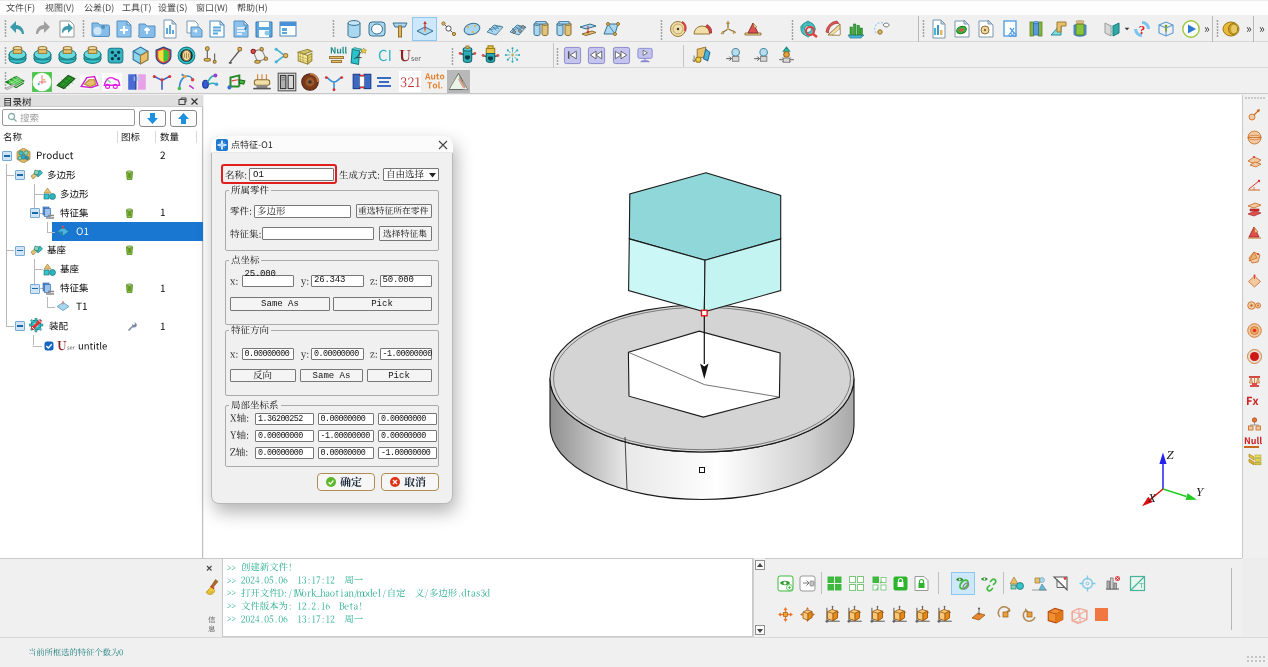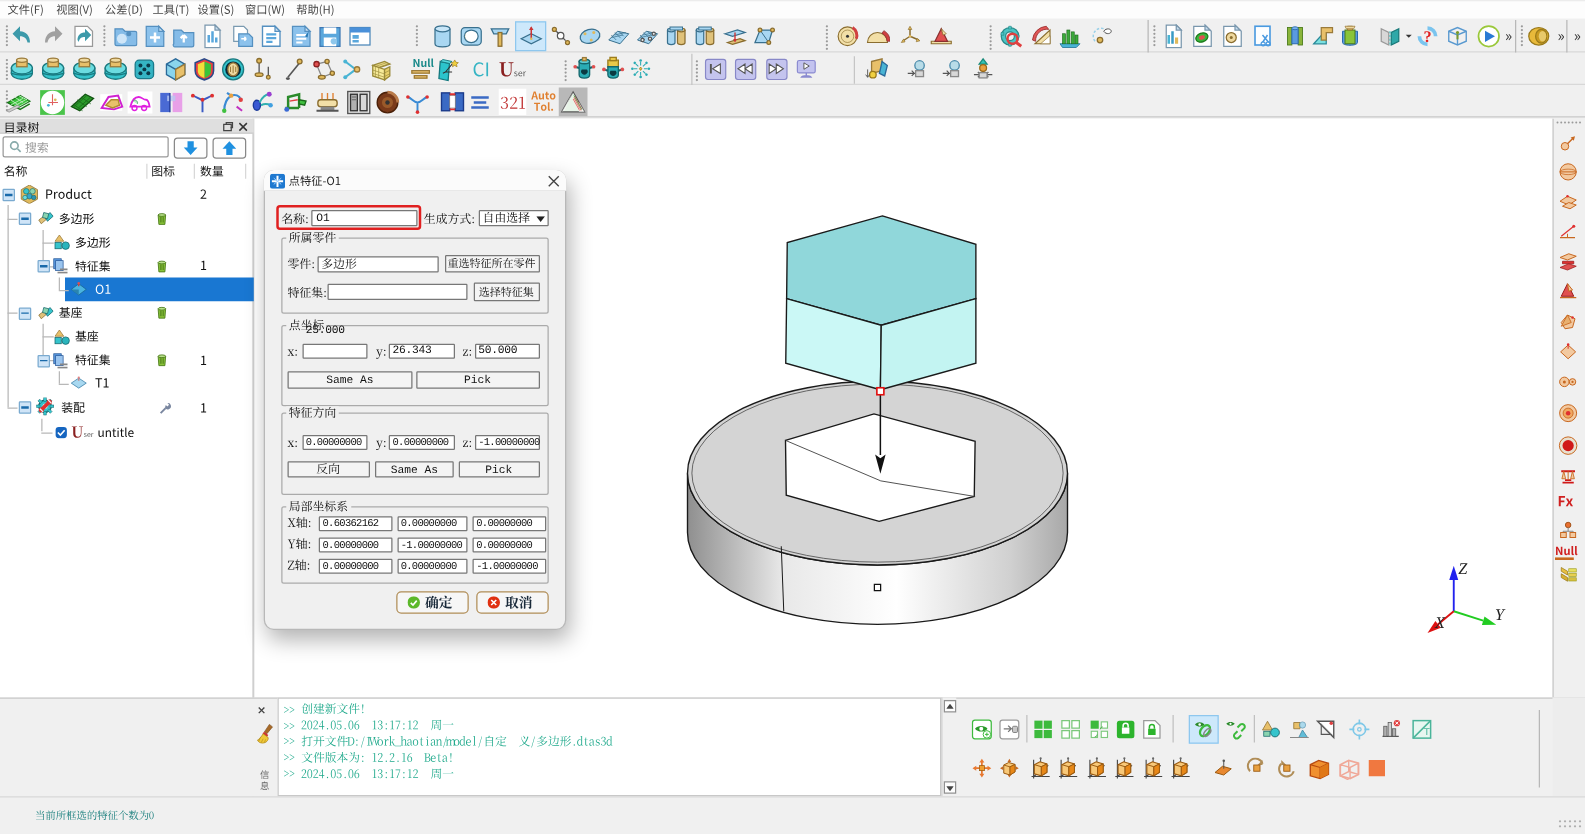--- a/index.html
+++ b/index.html
@@ -1185,21 +1185,21 @@
     <g transform="translate(0,9.5) scale(0.009500,-0.009500)" fill="#111">
       <path d="M184 162C184 77 128 16 73 -6C52 -17 37 -37 46 -58C57 -82 94 -81 124 -64C173 -38 232 33 202 162ZM359 158 346 154C364 99 379 17 371 -48C427 -113 507 23 359 158ZM540 162 527 155C568 102 617 16 625 -50C693 -106 752 45 540 162ZM739 165 728 156C793 102 874 8 893 -67C971 -119 1016 57 739 165ZM194 513V186H204C231 186 259 201 259 208V246H742V193H752C774 193 807 208 808 215V471C828 475 843 483 850 491L768 554L732 513H519V656H887C900 656 910 661 913 672C879 704 824 748 824 748L776 686H519V801C546 805 556 816 558 830L452 840V513H265L194 546ZM259 276V484H742V276Z M1041 -7 1050 -36H1932C1947 -36 1956 -31 1959 -20C1923 13 1864 57 1864 57L1813 -7H1531V227H1867C1882 227 1892 232 1894 242C1859 274 1802 318 1802 318L1752 255H1531V797C1556 801 1564 811 1567 825L1465 836V255H1112L1120 227H1465V-7ZM1249 752C1217 574 1142 425 1050 330L1063 318C1137 370 1200 445 1248 540C1291 496 1338 436 1351 389C1417 344 1462 473 1259 562C1280 605 1298 653 1312 704C1334 703 1346 713 1349 725ZM1706 753C1685 583 1627 440 1545 345L1559 334C1623 382 1675 450 1715 535C1771 485 1838 412 1860 354C1932 309 1971 459 1723 553C1743 600 1760 652 1773 708C1794 708 1805 718 1809 731Z M2554 350 2455 386C2434 278 2383 123 2309 22L2321 10C2417 100 2482 236 2516 335C2541 334 2550 340 2554 350ZM2757 375 2743 368C2806 278 2887 139 2901 34C2976 -31 3027 162 2757 375ZM2822 799 2777 743H2418L2426 713H2877C2891 713 2901 718 2903 729C2872 759 2822 799 2822 799ZM2874 567 2827 507H2362L2370 478H2613V23C2613 10 2608 4 2591 4C2571 4 2473 12 2473 12V-3C2517 -9 2542 -17 2556 -28C2568 -38 2574 -57 2576 -75C2665 -66 2677 -29 2677 21V478H2932C2946 478 2956 483 2959 494C2926 525 2874 567 2874 567ZM2328 665 2283 607H2249V799C2275 803 2283 812 2285 827L2186 838V607H2044L2052 578H2169C2143 423 2097 268 2023 148L2038 136C2101 210 2150 295 2186 389V-76H2200C2222 -76 2249 -61 2249 -52V459C2280 416 2312 358 2320 312C2382 260 2441 391 2249 482V578H2383C2397 578 2406 583 2409 594C2378 624 2328 665 2328 665Z"></path>
     </g>
   </svg>
 <svg style="position:absolute;left:230.0px;top:275.0px;overflow:visible" width="8" height="12">
     <g transform="translate(0,9.5) scale(0.009500,-0.009500)" fill="#111">
       <path d="M351 487 429 478 367 390 304 300 178 479 255 487V516H18V487L86 480L244 249L83 36L11 28V0H207V28L129 37L195 132L261 224L390 35L308 28V0H554V28L486 35L321 275L474 479L541 487V516H351Z M727 -15C762 -15 789 14 789 46C789 81 762 108 727 108C691 108 666 81 666 46C666 14 691 -15 727 -15ZM727 381C762 381 789 410 789 442C789 477 762 504 727 504C691 504 666 477 666 442C666 410 691 381 727 381Z"></path>
     </g>
   </svg>
 <div style="position:absolute;left:241.5px;top:274.5px;width:52.5px;height:12.5px;background:#fff;border:1px solid #777;border-radius:1px"></div>
-<div class="mono" style="position:absolute;left:244.5px;top:259px;font-size:9px;color:#111;letter-spacing:-0.2px;white-space:nowrap">25.000</div>
+<div class="mono" style="position:absolute;left:244.5px;top:269px;font-size:9px;color:#111;letter-spacing:-0.2px;white-space:nowrap">25.000</div>
 <svg style="position:absolute;left:300.5px;top:275.0px;overflow:visible" width="8" height="12">
     <g transform="translate(0,9.5) scale(0.009500,-0.009500)" fill="#111">
       <path d="M350 488 445 480 374 274 300 70 149 479 240 488V516H-8V488L58 481L263 -29L252 -58C221 -138 182 -196 132 -225L120 -213C97 -191 74 -176 48 -176C20 -176 -5 -189 -10 -217C-6 -251 36 -271 80 -271C161 -271 227 -206 287 -47L484 481L552 488V516H350Z M715 -15C750 -15 777 14 777 46C777 81 750 108 715 108C679 108 654 81 654 46C654 14 679 -15 715 -15ZM715 381C750 381 777 410 777 442C777 477 750 504 715 504C679 504 654 477 654 442C654 410 679 381 715 381Z"></path>
     </g>
   </svg>
 <div style="position:absolute;left:311px;top:274.5px;width:53px;height:12.5px;background:#fff;border:1px solid #777;border-radius:1px"></div>
 <div class="mono" style="position:absolute;left:314px;top:275.4px;font-size:9.0px;color:#111;letter-spacing:-0.2px;white-space:nowrap">26.343</div>
 <svg style="position:absolute;left:370.0px;top:275.0px;overflow:visible" width="8" height="12">
     <g transform="translate(0,9.5) scale(0.009500,-0.009500)" fill="#111">
       <path d="M42 0H457L467 165H427L394 31H134L451 488V516H53L45 366L84 362L114 485H362L42 28Z M661 -15C696 -15 723 14 723 46C723 81 696 108 661 108C625 108 600 81 600 46C600 14 625 -15 661 -15ZM661 381C696 381 723 410 723 442C723 477 696 504 661 504C625 504 600 477 600 442C600 410 625 381 661 381Z"></path>
@@ -1255,21 +1255,21 @@
     <g transform="translate(0,9.5) scale(0.009500,-0.009500)" fill="#111">
       <path d="M172 768V495C172 298 158 95 40 -68L55 -78C200 57 232 245 239 412H829C823 188 813 40 786 14C777 5 769 3 751 3C730 3 658 9 617 13L616 -4C654 -10 696 -20 711 -30C725 -41 728 -59 728 -79C770 -79 808 -67 833 -41C873 1 888 153 894 404C914 406 926 411 933 419L857 482L819 441H239L240 496V564H746V509H755C777 509 810 523 811 529V727C831 731 847 739 853 747L772 809L736 768H252L172 802ZM240 593V740H746V593ZM318 307V8H328C354 8 381 23 381 29V90H599V46H609C629 46 661 61 662 68V271C677 273 691 280 696 287L624 341L591 307H386L318 337ZM381 119V277H599V119Z M1235 840 1224 833C1254 802 1285 747 1288 704C1348 654 1411 781 1235 840ZM1488 744 1442 690H1064L1072 660H1544C1558 660 1568 665 1570 676C1538 706 1488 744 1488 744ZM1146 630 1133 625C1160 579 1191 506 1194 451C1252 397 1316 522 1146 630ZM1516 487 1471 430H1376C1418 482 1460 545 1482 586C1503 583 1514 593 1517 603L1417 641C1406 592 1379 497 1355 430H1048L1056 401H1574C1587 401 1598 406 1600 417C1568 447 1516 487 1516 487ZM1197 49V267H1432V49ZM1135 329V-67H1145C1177 -67 1197 -53 1197 -47V19H1432V-48H1442C1472 -48 1495 -33 1495 -29V263C1515 266 1526 272 1532 280L1461 336L1429 297H1209ZM1626 799V-79H1636C1669 -79 1689 -62 1689 -57V730H1852C1825 644 1780 519 1752 453C1842 370 1879 290 1879 212C1879 169 1868 146 1846 136C1837 131 1831 130 1819 130C1798 130 1749 130 1721 130V113C1750 110 1773 105 1783 97C1792 89 1797 69 1797 48C1906 52 1945 100 1944 198C1944 282 1899 371 1776 456C1822 520 1890 646 1925 714C1948 714 1963 716 1971 724L1894 801L1850 760H1702Z M2041 -7 2050 -36H2932C2947 -36 2956 -31 2959 -20C2923 13 2864 57 2864 57L2813 -7H2531V227H2867C2882 227 2892 232 2894 242C2859 274 2802 318 2802 318L2752 255H2531V797C2556 801 2564 811 2567 825L2465 836V255H2112L2120 227H2465V-7ZM2249 752C2217 574 2142 425 2050 330L2063 318C2137 370 2200 445 2248 540C2291 496 2338 436 2351 389C2417 344 2462 473 2259 562C2280 605 2298 653 2312 704C2334 703 2346 713 2349 725ZM2706 753C2685 583 2627 440 2545 345L2559 334C2623 382 2675 450 2715 535C2771 485 2838 412 2860 354C2932 309 2971 459 2723 553C2743 600 2760 652 2773 708C2794 708 2805 718 2809 731Z M3554 350 3455 386C3434 278 3383 123 3309 22L3321 10C3417 100 3482 236 3516 335C3541 334 3550 340 3554 350ZM3757 375 3743 368C3806 278 3887 139 3901 34C3976 -31 4027 162 3757 375ZM3822 799 3777 743H3418L3426 713H3877C3891 713 3901 718 3903 729C3872 759 3822 799 3822 799ZM3874 567 3827 507H3362L3370 478H3613V23C3613 10 3608 4 3591 4C3571 4 3473 12 3473 12V-3C3517 -9 3542 -17 3556 -28C3568 -38 3574 -57 3576 -75C3665 -66 3677 -29 3677 21V478H3932C3946 478 3956 483 3959 494C3926 525 3874 567 3874 567ZM3328 665 3283 607H3249V799C3275 803 3283 812 3285 827L3186 838V607H3044L3052 578H3169C3143 423 3097 268 3023 148L3038 136C3101 210 3150 295 3186 389V-76H3200C3222 -76 3249 -61 3249 -52V459C3280 416 3312 358 3320 312C3382 260 3441 391 3249 482V578H3383C3397 578 3406 583 3409 594C3378 624 3328 665 3328 665Z M4376 176 4288 224C4241 142 4142 30 4049 -40L4059 -53C4171 4 4279 95 4339 167C4361 162 4369 166 4376 176ZM4631 215 4621 205C4706 148 4820 48 4855 -31C4939 -78 4965 103 4631 215ZM4651 456 4641 445C4683 421 4731 387 4772 348C4541 335 4326 322 4199 318C4400 395 4632 514 4749 594C4770 585 4787 591 4793 598L4716 664C4678 630 4620 588 4554 544C4430 538 4313 531 4235 529C4332 574 4438 637 4499 685C4520 679 4535 686 4540 695L4484 728C4608 740 4723 755 4817 770C4842 758 4861 759 4871 767L4797 841C4631 796 4320 743 4073 721L4076 702C4193 705 4317 713 4436 724C4377 665 4270 578 4184 540C4175 537 4158 534 4158 534L4200 452C4207 455 4213 461 4218 472C4327 486 4429 502 4508 515C4394 444 4261 373 4152 331C4139 327 4115 325 4115 325L4157 241C4165 244 4172 251 4178 262L4465 291V14C4465 1 4460 -4 4443 -4C4423 -4 4326 3 4326 3V-12C4371 -18 4395 -26 4409 -36C4421 -47 4427 -62 4429 -81C4518 -73 4532 -38 4532 12V298C4632 309 4720 319 4793 328C4823 298 4847 266 4860 237C4942 196 4962 375 4651 456Z"></path>
     </g>
   </svg>
 <svg style="position:absolute;left:229.5px;top:412.0px;overflow:visible" width="19" height="12">
     <g transform="translate(0,9.5) scale(0.009500,-0.009500)" fill="#111">
       <path d="M424 698 527 688 367 422 209 689 315 698V728H27V698L112 690L311 355L109 40L16 30V0H259V30L154 41L329 325L499 39L394 30V0H684V30L595 38L384 395L571 688L667 698V728H424Z M989 805 896 834C887 789 871 724 853 656H744L752 626H845C823 547 798 466 778 408C763 403 746 396 735 390L804 333L837 367H922V193C846 174 782 159 746 152L794 68C803 72 811 80 815 92L922 137V-79H932C964 -79 984 -64 984 -60V165L1124 229L1120 244L984 208V367H1106C1119 367 1128 372 1131 383C1104 410 1059 444 1059 444L1020 396H984V531C1008 534 1016 543 1019 557L928 568V396H837C858 461 885 546 907 626H1107C1120 626 1130 631 1132 642C1102 671 1053 708 1053 708L1009 656H916C929 706 941 751 949 787C973 784 984 794 989 805ZM1444 820 1352 830V597H1218L1152 630V-79H1163C1191 -79 1213 -64 1213 -56V-4H1556V-72H1565C1587 -72 1616 -56 1617 -49V557C1637 560 1654 567 1660 576L1582 637L1546 597H1412V795C1434 797 1442 806 1444 820ZM1556 568V324H1412V568ZM1556 26H1412V295H1556ZM1213 26V295H1352V26ZM1213 324V568H1352V324Z M1863 -15C1898 -15 1925 14 1925 46C1925 81 1898 108 1863 108C1827 108 1802 81 1802 46C1802 14 1827 -15 1863 -15ZM1863 381C1898 381 1925 410 1925 442C1925 477 1898 504 1863 504C1827 504 1802 477 1802 442C1802 410 1827 381 1863 381Z"></path>
     </g>
   </svg>
 <div style="position:absolute;left:255px;top:412.5px;width:58.5px;height:12.5px;background:#fff;border:1px solid #777;border-radius:1px"></div>
-<div class="mono" style="position:absolute;left:258px;top:413.8px;font-size:8.4px;color:#111;letter-spacing:-0.55px;white-space:nowrap">0.60362162</div>
+<div class="mono" style="position:absolute;left:258px;top:413.8px;font-size:8.4px;color:#111;letter-spacing:-0.55px;white-space:nowrap">1.36200252</div>
 <div style="position:absolute;left:317.5px;top:412.5px;width:56.5px;height:12.5px;background:#fff;border:1px solid #777;border-radius:1px"></div>
 <div class="mono" style="position:absolute;left:320.5px;top:413.8px;font-size:8.4px;color:#111;letter-spacing:-0.55px;white-space:nowrap">0.00000000</div>
 <div style="position:absolute;left:378px;top:412.5px;width:58.5px;height:12.5px;background:#fff;border:1px solid #777;border-radius:1px"></div>
 <div class="mono" style="position:absolute;left:381px;top:413.8px;font-size:8.4px;color:#111;letter-spacing:-0.55px;white-space:nowrap">0.00000000</div>
 <svg style="position:absolute;left:229.5px;top:429.0px;overflow:visible" width="19" height="12">
     <g transform="translate(0,9.5) scale(0.009500,-0.009500)" fill="#111">
       <path d="M432 698 539 688 370 334 199 689 309 698V728H27V698L100 691L301 289C301 167 301 111 299 39L184 30V0H506V30L390 39C388 114 388 170 388 297L581 688L671 698V728H432Z M976 805 883 834C874 789 858 724 840 656H731L739 626H832C810 547 785 466 765 408C750 403 733 396 722 390L791 333L824 367H909V193C833 174 769 159 733 152L781 68C790 72 798 80 802 92L909 137V-79H919C951 -79 971 -64 971 -60V165L1111 229L1107 244L971 208V367H1093C1106 367 1115 372 1118 383C1091 410 1046 444 1046 444L1007 396H971V531C995 534 1003 543 1006 557L915 568V396H824C845 461 872 546 894 626H1094C1107 626 1117 631 1119 642C1089 671 1040 708 1040 708L996 656H903C916 706 928 751 936 787C960 784 971 794 976 805ZM1431 820 1339 830V597H1205L1139 630V-79H1150C1178 -79 1200 -64 1200 -56V-4H1543V-72H1552C1574 -72 1603 -56 1604 -49V557C1624 560 1641 567 1647 576L1569 637L1533 597H1399V795C1421 797 1429 806 1431 820ZM1543 568V324H1399V568ZM1543 26H1399V295H1543ZM1200 26V295H1339V26ZM1200 324V568H1339V324Z M1850 -15C1885 -15 1912 14 1912 46C1912 81 1885 108 1850 108C1814 108 1789 81 1789 46C1789 14 1814 -15 1850 -15ZM1850 381C1885 381 1912 410 1912 442C1912 477 1885 504 1850 504C1814 504 1789 477 1789 442C1789 410 1814 381 1850 381Z"></path>
     </g>
   </svg>
 <div style="position:absolute;left:255px;top:429.5px;width:58.5px;height:12.5px;background:#fff;border:1px solid #777;border-radius:1px"></div>

